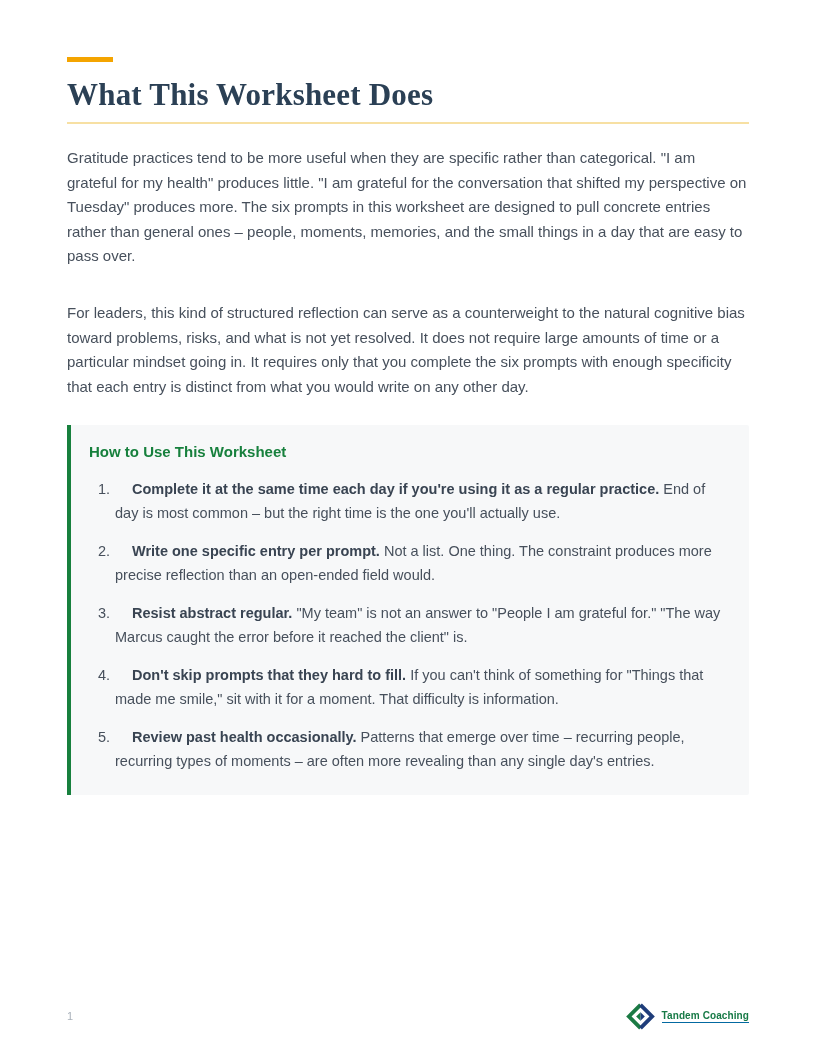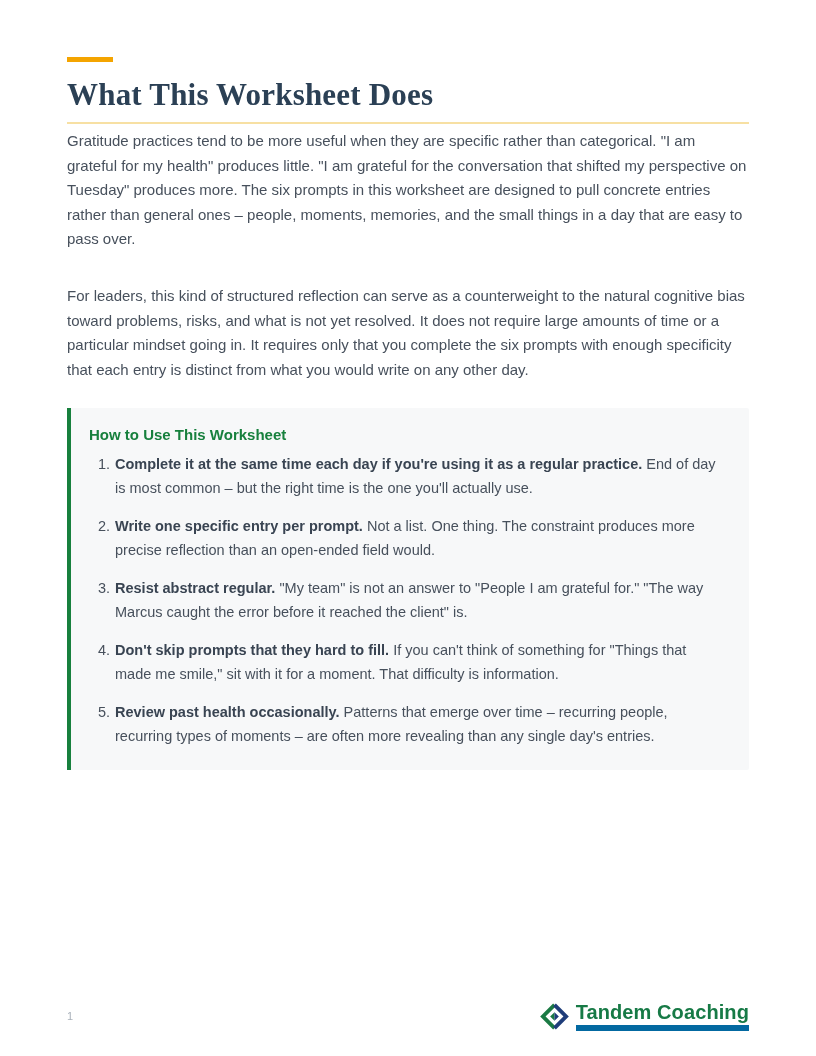--- a/index.html
+++ b/index.html
@@ -28,59 +28,60 @@
     letter-spacing: 0.2px;
     color: var(--heading-navy, #2B4055);
   }
 
   .title-rule {
     margin-top: 12px; height: 2px;
     background: var(--rule-gold, #F7E0A3);
   }
 
   .para {
-    margin-top: 5px;
+    margin-top: 22px;
     font-size: 15px;
     line-height: 24.6px;
     color: var(--body-slate, #47505C);
   }
   .para + .para { margin-top: 32px; }
 
   .callout {
     margin-top: 26px;
     background: var(--callout-bg, #F7F8F9);
     border-left: 4px solid var(--green, #17803D);
     padding: 16px 26px 22px 18px;
     border-radius: 0 2px 2px 0;
   }
   .callout-title {
     color: var(--green, #17803D);
     font-size: 15px;
     font-weight: 700;
     line-height: 21px;
-    margin-bottom: 8px;
+    margin-bottom: 16px;
   }
   .callout-list { }
   .callout-item {
     display: flex;
     font-size: 14.5px;
     line-height: 23.5px;
     color: var(--body-slate, #47505C);
     margin-bottom: 15px;
   }
   .callout-item:last-child { margin-bottom: 0; }
   .item-number {
     flex: none;
     width: 21px;
     text-align: right;
     margin-right: 5px;
   }
   .item-lead {
     font-weight: 700;
     color: var(--lead-navy, #394452);
+    margin-left: 17px;
   }
 
   .footer {
     position: absolute;
     left: 67px; right: 67px; bottom: 24px;
     height: 32px;
     display: flex;
     justify-content: space-between;
     align-items: center;
   }
@@ -89,25 +90,25 @@
     color: var(--pagenum-gray, #A9B1BA);
   }
   .brand {
     display: flex;
     align-items: center;
     gap: 7px;
     text-decoration: none;
     cursor: pointer;
   }
   .brand-name {
-    font-size: 20px;
+    font-size: 10px;
     font-weight: 700;
     letter-spacing: 0.1px;
     color: var(--brand-green, #177A46);
-    border-bottom: 6px solid #0369a1;
+    border-bottom: 1px solid #0369a1;
     padding-bottom: 1px;
   }
   .diamond-svg { display: block; }
 </style>
 </head>
 <body>
 
 <div class="page">
   <div class="content">
 

